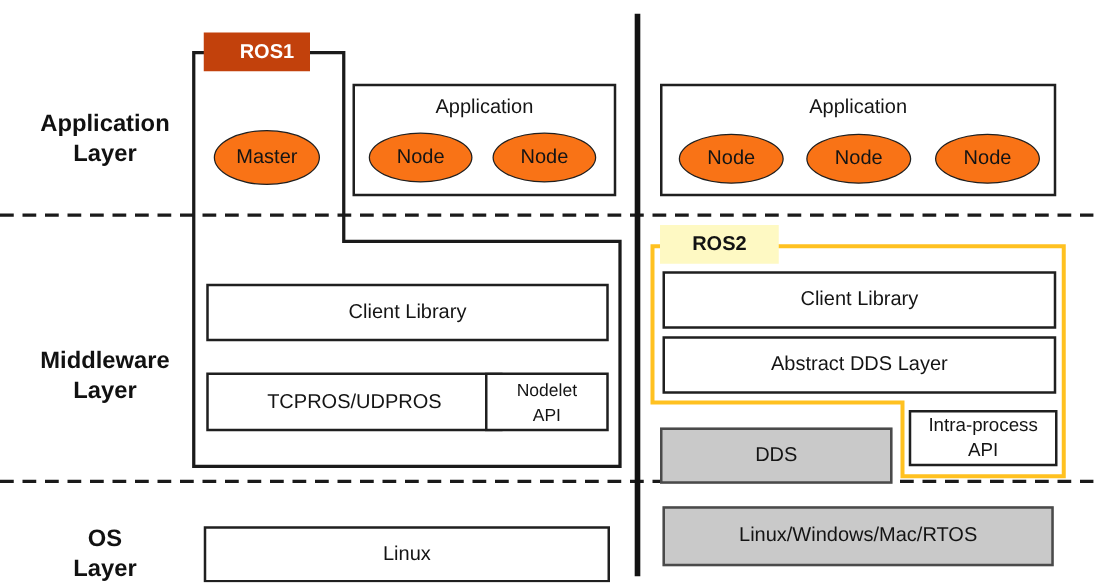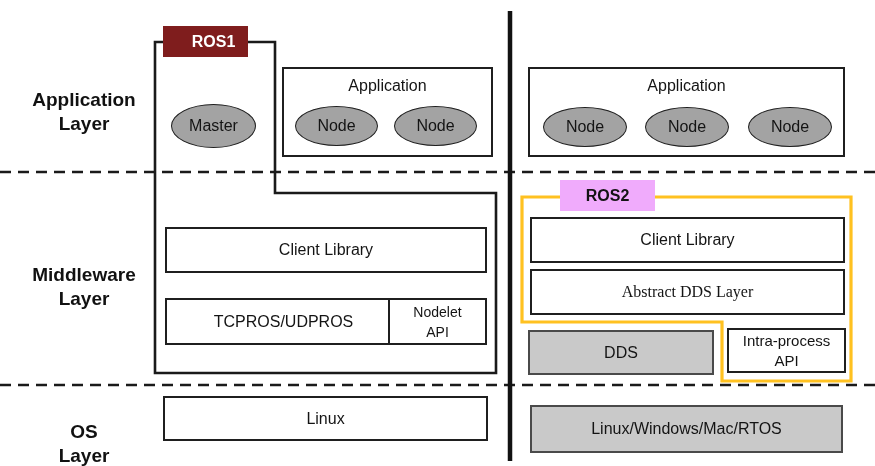--- a/index.html
+++ b/index.html
@@ -14,74 +14,74 @@
     white-space:pre-line;color:#111;
   }
   .box{
     border:2px solid #1f1f1f;background:#ffffff;display:flex;align-items:center;
     justify-content:center;text-align:center;font-size:16px;white-space:pre-line;line-height:20px;
   }
   .box.gray{background:#c9c9c9;border-color:#4a4a4a;}
   .box.titled{align-items:flex-start;}
   .box-title{width:100%;text-align:center;padding-top:7px;font-size:16px;}
   .ellipse{
-    border:1.6px solid #1f1f1f;border-radius:50%;background:#a3a3a3;display:flex;
+    border:1.6px solid #1f1f1f;border-radius:50%;background:#f97316;display:flex;
     align-items:center;justify-content:center;font-size:16px;
   }
   .tag{
     display:flex;align-items:center;justify-content:center;font-weight:bold;font-size:16px;
   }
-  .tag.ros1{background:#7f1d1d;color:#ffffff;padding-left:16px;}
-  .tag.ros2{background:#f0abfc;color:#131313;margin-left:32px;}
+  .tag.ros1{background:#c2410c;color:#ffffff;padding-left:16px;}
+  .tag.ros2{background:#fef9c3;color:#131313;}
 </style>
 </head>
 <body>
 
 <div id="canvas">
 
   <svg class="overlay">
     <line x1="0" y1="172" x2="875" y2="172" stroke="#1a1a1a" stroke-width="2.6" stroke-dasharray="11 7"></line>
     <line x1="0" y1="385" x2="875" y2="385" stroke="#1a1a1a" stroke-width="2.6" stroke-dasharray="11 7"></line>
     <line x1="510" y1="11" x2="510" y2="461" stroke="#121212" stroke-width="4.5"></line>
     <polygon points="155,42 275,42 275,193 496,193 496,373 155,373" fill="none" stroke="#1a1a1a" stroke-width="2.6"></polygon>
     <polygon points="522,197 851,197 851,381 722,381 722,322 522,322" fill="none" stroke="#ffc120" stroke-width="3.2"></polygon>
   </svg>
 
   <div class="abs layer-label" style="left:4px;top:88px;">Application
 Layer</div>
-  <div class="abs layer-label" style="left:4px;top:263px;">Middleware
+  <div class="abs layer-label" style="left:4px;top:277px;">Middleware
 Layer</div>
   <div class="abs layer-label" style="left:4px;top:420px;">OS
 Layer</div>
 
   <div class="abs tag ros1" style="left:163px;top:26px;width:85px;height:31px;">ROS1</div>
 
   <div class="abs ellipse" style="left:171px;top:104px;width:85px;height:44px;">Master</div>
 
   <div class="abs box titled" style="left:282px;top:67px;width:211px;height:90px;">
     <div class="box-title">Application</div>
   </div>
   <div class="abs ellipse" style="left:295px;top:106px;width:83px;height:40px;">Node</div>
   <div class="abs ellipse" style="left:394px;top:106px;width:83px;height:40px;">Node</div>
 
   <div class="abs box" style="left:165px;top:227px;width:322px;height:46px;">Client Library</div>
   <div class="abs box" style="left:165px;top:298px;width:237px;height:47px;">TCPROS/UDPROS</div>
   <div class="abs box" style="left:388px;top:298px;width:99px;height:47px;font-size:14px;">Nodelet
 API</div>
-  <div class="abs box" style="left:163px;top:396px;width:325px;height:45px;">Linux</div>
+  <div class="abs box" style="left:163px;top:421px;width:325px;height:45px;">Linux</div>
 
   <div class="abs box titled" style="left:528px;top:67px;width:317px;height:90px;">
     <div class="box-title">Application</div>
   </div>
   <div class="abs ellipse" style="left:543px;top:107px;width:84px;height:40px;">Node</div>
   <div class="abs ellipse" style="left:645px;top:107px;width:84px;height:40px;">Node</div>
   <div class="abs ellipse" style="left:748px;top:107px;width:84px;height:40px;">Node</div>
 
   <div class="abs tag ros2" style="left:528px;top:180px;width:95px;height:31px;">ROS2</div>
 
   <div class="abs box" style="left:530px;top:217px;width:315px;height:46px;">Client Library</div>
-  <div class="abs box" style="left:530px;top:269px;width:315px;height:46px;font-family:Liberation Serif, serif;">Abstract DDS Layer</div>
-  <div class="abs box gray" style="left:528px;top:330px;width:186px;height:45px;">DDS</div>
+  <div class="abs box" style="left:530px;top:269px;width:315px;height:46px;">Abstract DDS Layer</div>
+  <div class="abs box gray" style="left:528px;top:342px;width:186px;height:45px;">DDS</div>
   <div class="abs box" style="left:727px;top:328px;width:119px;height:45px;font-size:15px;">Intra-process
 API</div>
   <div class="abs box gray" style="left:530px;top:405px;width:313px;height:48px;text-align:center;">Linux/Windows/Mac/RTOS</div>
 
 </div>
 
 </body></html>

